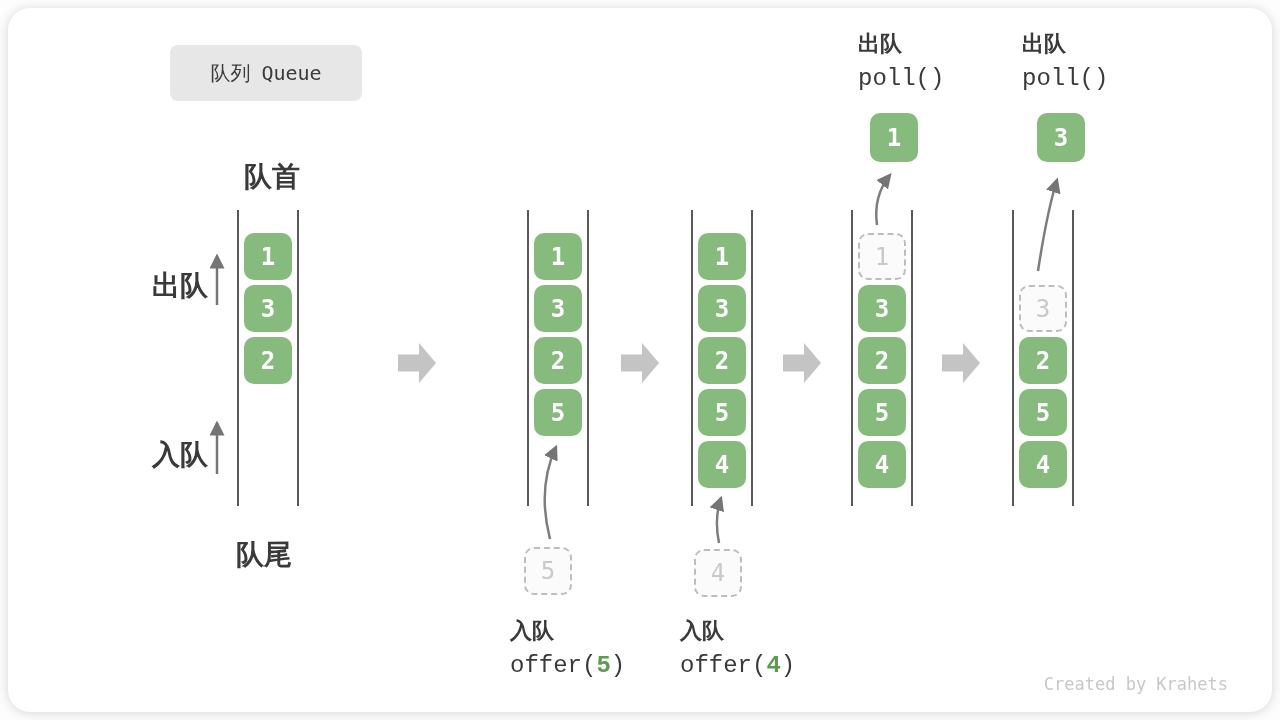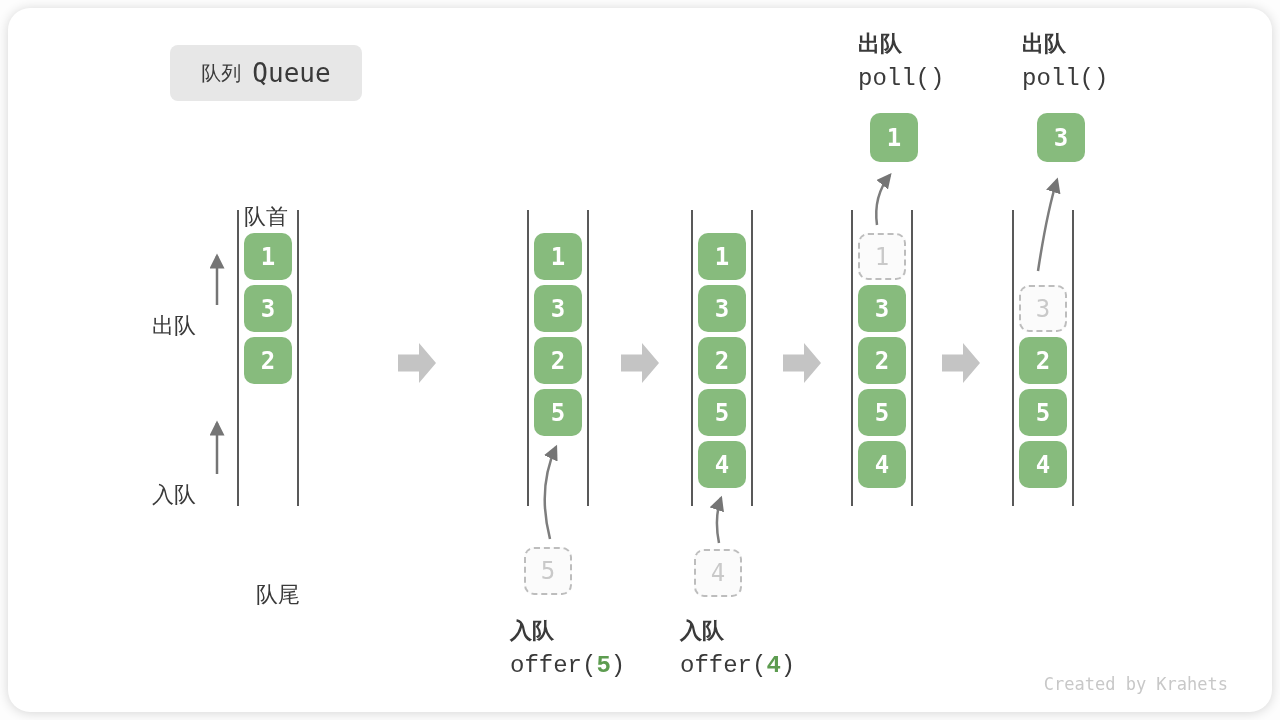--- a/index.html
+++ b/index.html
@@ -23,24 +23,24 @@
     position:absolute;left:8px;top:8px;width:1264px;height:704px;
     background:#ffffff;border-radius:22px;
     box-shadow:0 1px 12px rgba(0,0,0,0.16);
   }
   .title-box{
     position:absolute;left:170px;top:45px;width:192px;height:56px;
     background:var(--title-bg);border-radius:8px;
     display:flex;align-items:center;justify-content:center;gap:11px;z-index:4;
   }
   .title-zh{font-size:20px;font-weight:400;color:var(--text-dark);}
-  .title-en{font-family:"DejaVu Sans Mono", monospace;font-size:26px;color:var(--text-dark);}
+  .title-en{font-family:"DejaVu Sans Mono", monospace;font-size:20px;color:var(--text-dark);}
   .cjk-label{
-    position:absolute;font-size:22px;font-weight:400;color:var(--text-dark);
-    white-space:nowrap;z-index:4;margin-top:44px;
+    position:absolute;font-size:28px;font-weight:700;color:var(--text-dark);
+    white-space:nowrap;z-index:4;
   }
   .wall{position:absolute;width:2px;top:210px;height:296px;background:var(--wall-gray);z-index:1;}
   .cell{
     position:absolute;width:48px;height:47px;border-radius:10px;box-sizing:border-box;
     background:var(--cell-green);color:#ffffff;
     display:flex;align-items:center;justify-content:center;
     font-family:"DejaVu Sans Mono", monospace;font-size:24px;font-weight:700;
     z-index:3;
   }
   .cell.dashed{
@@ -66,21 +66,21 @@
 <body>
 
 <div class="card"></div>
 
 <div class="title-box">
   <span class="title-zh">队列</span>
   <span class="title-en">Queue</span>
 </div>
 
 <div class="cjk-label" style="left:244px;top:158px;">队首</div>
-<div class="cjk-label" style="left:256px;top:536px;">队尾</div>
+<div class="cjk-label" style="left:236px;top:536px;">队尾</div>
 <div class="cjk-label" style="left:152px;top:267px;">出队</div>
 <div class="cjk-label" style="left:152px;top:436px;">入队</div>
 
 <svg class="overlay" width="1280" height="720">
   <defs>
     <marker id="ah" markerWidth="8" markerHeight="8" refX="5" refY="3" orient="auto" markerUnits="strokeWidth">
       <path d="M0,0 L6,3 L0,6 Z" fill="#757575"></path>
     </marker>
   </defs>
   <g fill="#c4c4c4">

